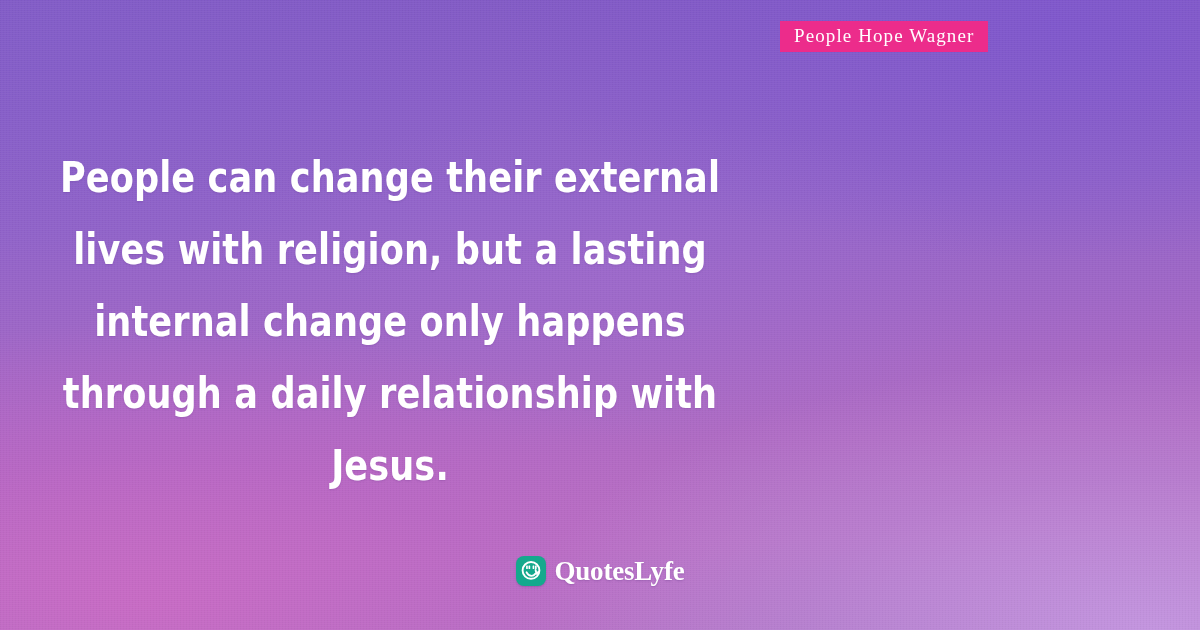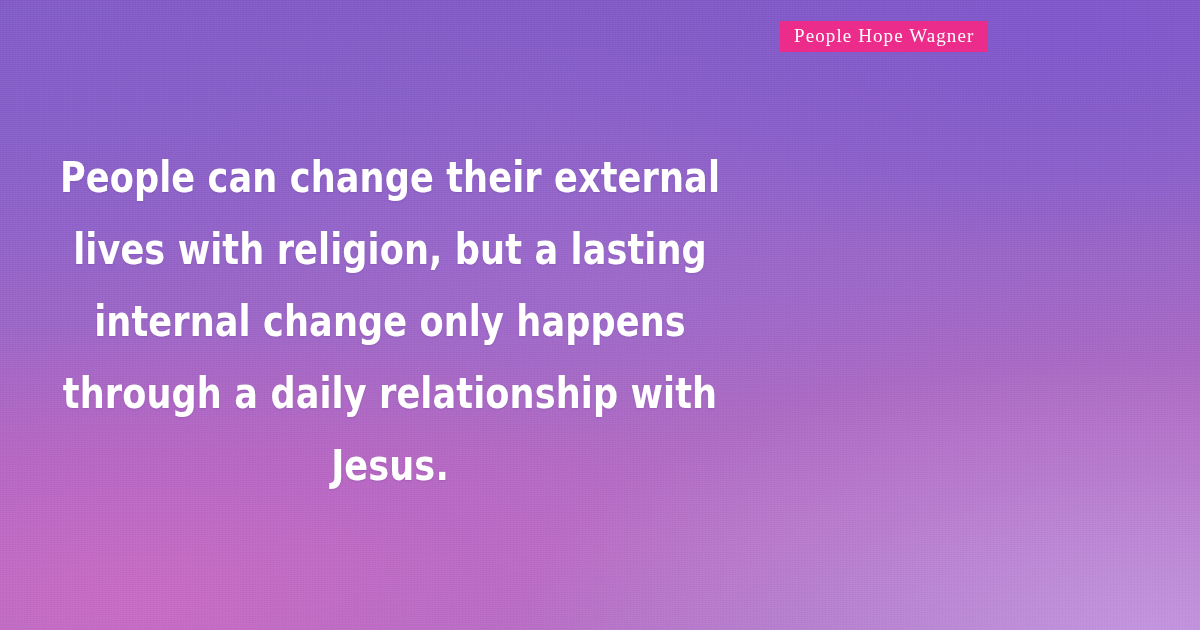--- a/index.html
+++ b/index.html
@@ -162,14 +162,28 @@
   <div class="bg-layer bg-grain"></div>
 
   <div class="content">
 
     <div id="quote-text">People can change their external lives with religion, but a lasting internal change only happens through a daily relationship with Jesus.</div>
 
     <div id="author-badge">People Hope Wagner</div>
 
   </div>
 
+  <div id="brand">
+    <span id="brand-mark">
+      <svg width="22" height="22" viewBox="0 0 22 22" aria-hidden="true">
+        <circle cx="11" cy="10.4" r="8.4" fill="none" stroke="#ffffff" stroke-width="1.9"></circle>
+        <rect x="6.1" y="5.6" width="1.7" height="3.4" rx="0.5" fill="#ffffff"></rect>
+        <rect x="8.5" y="5.6" width="1.7" height="3.4" rx="0.5" fill="#ffffff"></rect>
+        <rect x="12.6" y="5.6" width="1.7" height="3.4" rx="0.5" fill="#ffffff"></rect>
+        <rect x="15.0" y="5.6" width="1.7" height="3.4" rx="0.5" fill="#ffffff"></rect>
+        <path d="M6.6 12.3c1.2 2.4 3.0 3.6 4.9 3.6 1.5 0 2.9-.8 4.0-2.2" fill="none" stroke="#ffffff" stroke-width="1.9" stroke-linecap="round"></path>
+        <path d="M15.6 10.0l.9 3.9 2.1-2.2" fill="none" stroke="#ffffff" stroke-width="1.9" stroke-linecap="round" stroke-linejoin="round"></path>
+      </svg>
+    </span>
+    <span id="brand-name">QuotesLyfe</span>
+  </div>
 
 </div>
 
 </body></html>

